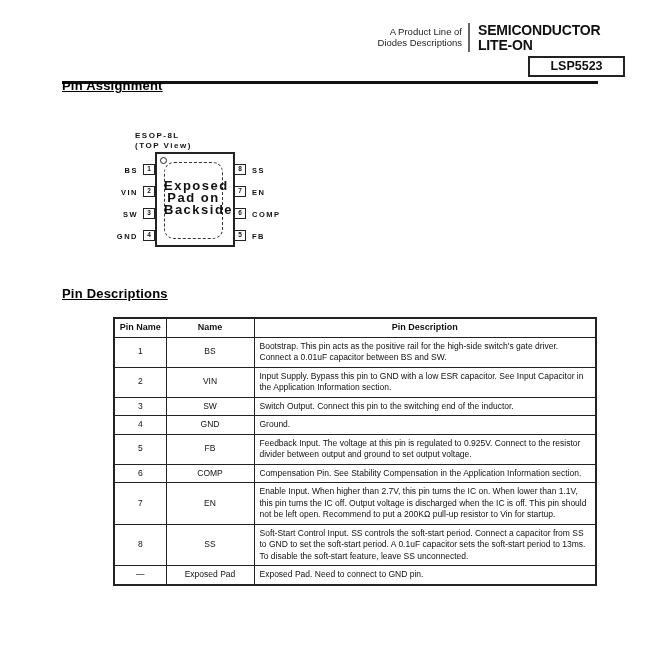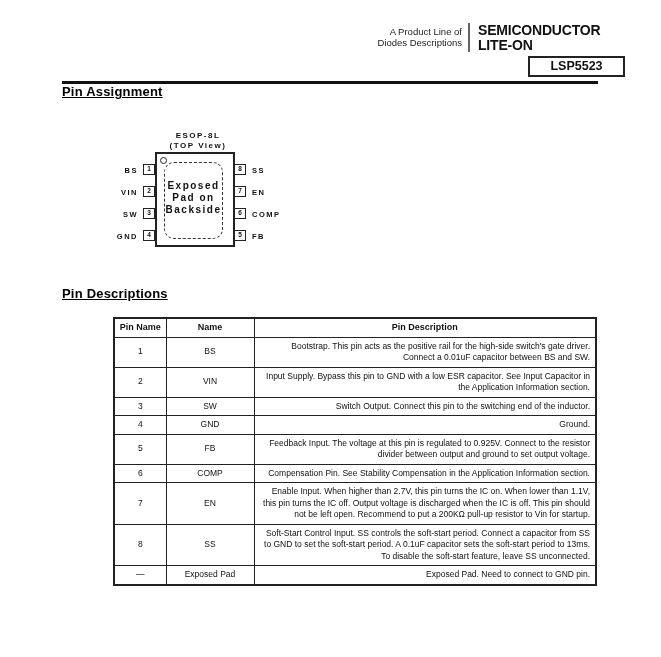--- a/index.html
+++ b/index.html
@@ -25,42 +25,42 @@
     line-height:17px;color:#111;margin-left:28px;
   }
   .header-rule{
     position:absolute;left:62px;top:81px;width:536px;height:3px;background:#111;
   }
   
   .section-heading{
     position:absolute;left:62px;margin:0;font-size:13px;font-weight:bold;color:#000;
     text-decoration:underline;letter-spacing:0.2px;
   }
-  .h-assign{top:84px;text-decoration:underline;}
+  .h-assign{top:78px;text-decoration:underline;}
   .h-desc{top:286px;}
   
   .pkg-label{
-    position:absolute;left:148px;top:131px;width:100px;text-align:center;
+    position:absolute;left:135px;top:131px;width:100px;text-align:left;
     font-size:8px;font-weight:bold;line-height:9.5px;letter-spacing:1.5px;color:#111;
   }
   .chip-body{
     position:absolute;left:155px;top:152px;width:80px;height:95px;
     border:2px solid #222;box-sizing:border-box;background:#fff;
   }
   .pin1-dot{
     position:absolute;left:160px;top:157px;width:5px;height:5px;
     border:1.5px solid #222;border-radius:50%;background:#fff;
   }
   .pad-outline{
     position:absolute;left:164px;top:162px;width:59px;height:77px;
     border:1.5px dashed #333;border-radius:10px;box-sizing:border-box;
   }
   .pad-text{
     position:absolute;left:164px;top:180px;width:59px;text-align:center;
-    font-size:10px;font-weight:bold;line-height:12px;letter-spacing:1.5px;color:#111;
+    font-size:13px;font-weight:bold;line-height:12px;letter-spacing:1.5px;color:#111;
   }
   .pin-box{
     position:absolute;width:12px;height:11px;border:1.5px solid #222;box-sizing:border-box;
     background:#fff;text-align:center;font-size:6.5px;font-weight:bold;line-height:8px;color:#111;
   }
   .pin-box-left{left:143px;}
   .pin-box-right{left:234px;}
   .pin-label{
     position:absolute;font-size:7.5px;font-weight:bold;letter-spacing:1.5px;color:#111;
     line-height:9px;white-space:nowrap;
@@ -75,21 +75,21 @@
   .pin-table th,.pin-table td{
     border:1px solid #222;font-size:8.5px;line-height:11.5px;color:#111;
     padding:3px 5px;vertical-align:middle;
   }
   .pin-table{border:2px solid #222;}
   .pin-table th{font-size:9px;font-weight:bold;text-align:center;padding:3px 0;}
   .col-pin{width:52px;}
   .col-name{width:88px;}
   .col-desc{width:342px;}
   .pin-table td.c{text-align:center;}
-  .pin-table td.d{text-align:right;}
+  .pin-table td.d{text-align:left;}
 </style>
 </head>
 <body>
 
 <div class="page">
 
   <div class="product-line">
     <div>A Product Line of</div>
     <div>Diodes Descriptions</div>
   </div>

